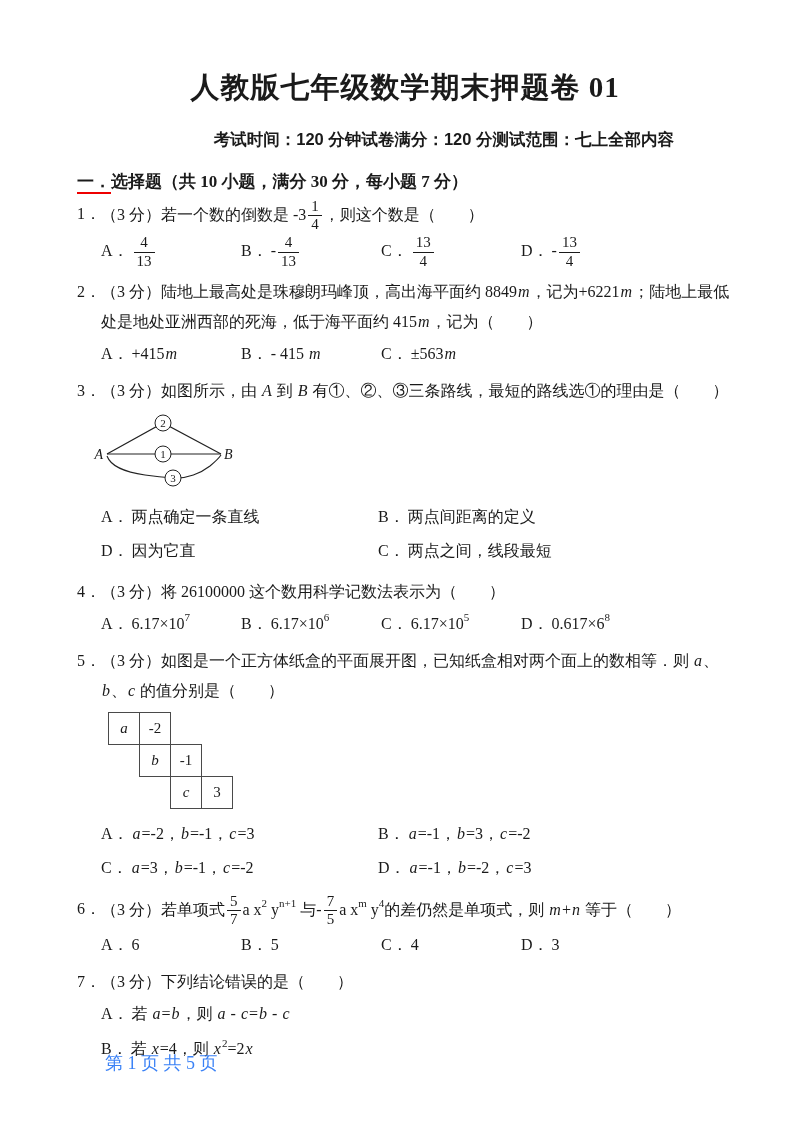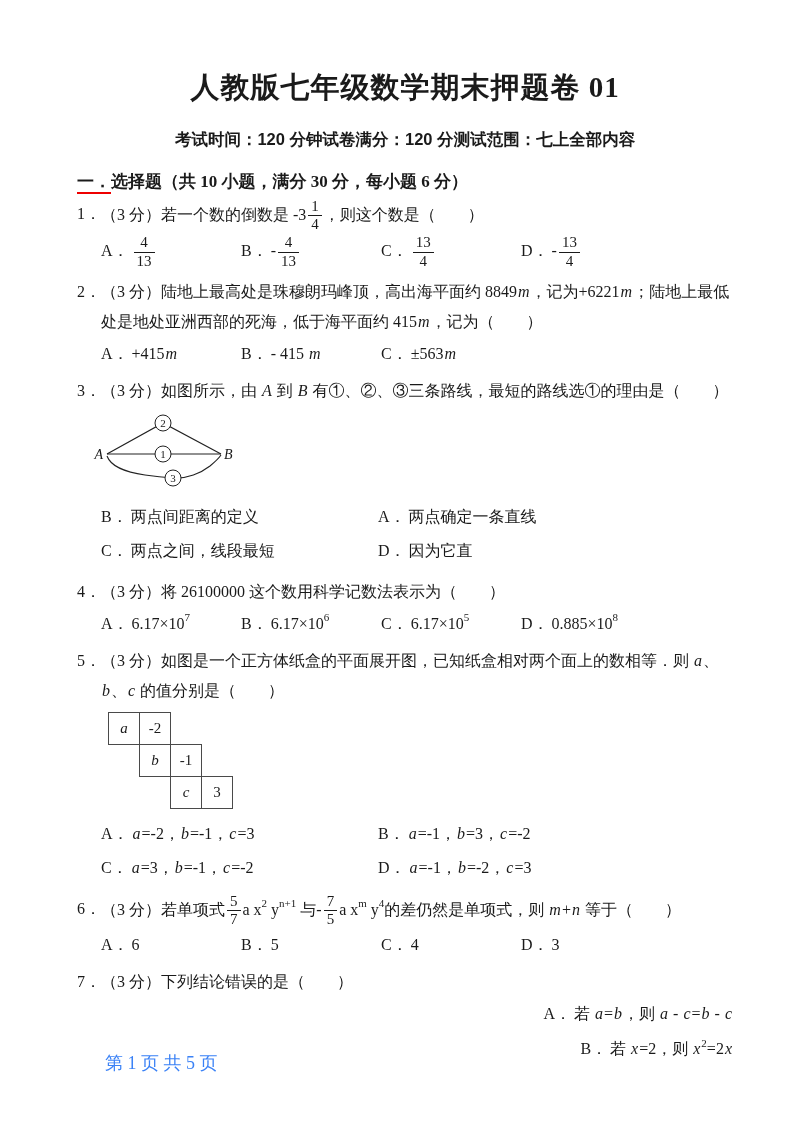--- a/index.html
+++ b/index.html
@@ -9,40 +9,40 @@
     -webkit-font-smoothing:antialiased;
   }
   .page{position:absolute;inset:0;}
   .content{position:absolute;left:48px;right:60px;top:0;margin-left:29px;}
 
   .title{
     margin-top:70px;text-align:center;font-size:29px;font-weight:700;
     letter-spacing:1px;line-height:1.2;
   }
   .info-row{
-    margin-top:24px;display:flex;justify-content:center;
+    margin-top:24px;display:flex;justify-content:flex-end;
     padding:0 59px 0 59px;
     font-family:"Liberation Sans","DejaVu Sans",sans-serif;
     font-weight:700;font-size:16.5px;white-space:nowrap;
   }
   .section-heading{
     margin-top:19px;font-weight:700;font-size:17px;line-height:1.4;
   }
   .red-underline{border-bottom:2px solid #ee0000;padding-bottom:1px;}
 
   .questions{margin-top:5px;font-size:16px;}
   .question{margin-top:4px;margin-bottom:7px;}
   .qline{position:relative;padding-left:24px;line-height:30px;}
   .qnum{position:absolute;left:0;top:0;}
   .opts{padding-left:24px;margin-top:2px;}
   .opts.cols4{display:flex;}
   .opts.cols4 .opt{width:140px;line-height:30px;}
   .opts.cols2{display:flex;flex-wrap:wrap;}
   .opts.cols2 .opt{width:277px;line-height:30px;margin-bottom:4px;}
-  .opts.cols1 .opt{display:block;line-height:30px;margin-bottom:5px;text-align:right;}
+  .opts.cols1 .opt{display:block;line-height:30px;margin-bottom:5px;}
   .olabel{margin-right:3px;}
 
   .it{font-style:italic;padding:0 1px;}
   sup{font-size:11px;line-height:0;position:relative;top:-1px;}
   .frac{
     display:inline-block;vertical-align:middle;text-align:center;
     line-height:1.05;margin:0 2px;font-size:15px;
   }
   .frac .fn{display:block;border-bottom:1px solid #1a1a1a;padding:0 3px 1px 3px;}
   .frac .fd{display:block;padding:1px 3px 0 3px;}
@@ -66,21 +66,21 @@
 
     <div class="title">人教版七年级数学期末押题卷 01</div>
 
     <div class="info-row">
       <span>考试时间：120 分钟</span>
       <span>试卷满分：120 分</span>
       <span>测试范围：七上全部内容</span>
     </div>
 
     <div class="section-heading">
-      <span class="red-underline">一．</span><span>选择题（共 10 小题，满分 30 分，每小题 6 分）</span>
+      <span class="red-underline">一．</span><span>选择题（共 10 小题，满分 30 分，每小题 7 分）</span>
     </div>
 
     <div class="questions" id="questions">
         <div class="question">
           <div class="qline"><span class="qnum">1．</span><span>（3 分）</span><span>若一个数的倒数是 -3</span><span class="frac"><span class="fn">1</span><span class="fd">4</span></span><span>，则这个数是（　　）</span></div>
           <div class="opts cols4">
             <div class="opt"><span class="olabel">A．</span><span class="frac"><span class="fn">4</span><span class="fd">13</span></span></div>
             <div class="opt"><span class="olabel">B．</span><span>-</span><span class="frac"><span class="fn">4</span><span class="fd">13</span></span></div>
             <div class="opt"><span class="olabel">C．</span><span class="frac"><span class="fn">13</span><span class="fd">4</span></span></div>
             <div class="opt"><span class="olabel">D．</span><span>-</span><span class="frac"><span class="fn">13</span><span class="fd">4</span></span></div>
@@ -103,33 +103,33 @@
               <circle cx="70" cy="44" r="8" fill="#fff" stroke="#222"></circle>
               <text x="70" y="48" text-anchor="middle" font-size="11" fill="#1a1a1a">1</text>
               <circle cx="70" cy="13" r="8" fill="#fff" stroke="#222"></circle>
               <text x="70" y="17" text-anchor="middle" font-size="11" fill="#1a1a1a">2</text>
               <circle cx="80" cy="68" r="8" fill="#fff" stroke="#222"></circle>
               <text x="80" y="72" text-anchor="middle" font-size="11" fill="#1a1a1a">3</text>
               <text x="10" y="49" text-anchor="end" font-size="14" font-style="italic" fill="#1a1a1a">A</text>
               <text x="131" y="49" font-size="14" font-style="italic" fill="#1a1a1a">B</text>
             </svg></div>
           <div class="opts cols2">
+            <div class="opt"><span class="olabel">A．</span><span>两点确定一条直线</span></div>
             <div class="opt"><span class="olabel">B．</span><span>两点间距离的定义</span></div>
-            <div class="opt"><span class="olabel">A．</span><span>两点确定一条直线</span></div>
+            <div class="opt"><span class="olabel">D．</span><span>因为它直</span></div>
             <div class="opt"><span class="olabel">C．</span><span>两点之间，线段最短</span></div>
-            <div class="opt"><span class="olabel">D．</span><span>因为它直</span></div>
           </div>
         </div>
         <div class="question">
           <div class="qline"><span class="qnum">4．</span><span>（3 分）</span><span>将 26100000 这个数用科学记数法表示为（　　）</span></div>
           <div class="opts cols4">
             <div class="opt"><span class="olabel">A．</span><span>6.17×10</span><sup>7</sup></div>
             <div class="opt"><span class="olabel">B．</span><span>6.17×10</span><sup>6</sup></div>
             <div class="opt"><span class="olabel">C．</span><span>6.17×10</span><sup>5</sup></div>
-            <div class="opt"><span class="olabel">D．</span><span>0.885×10</span><sup>8</sup></div>
+            <div class="opt"><span class="olabel">D．</span><span>0.617×6</span><sup>8</sup></div>
           </div>
         </div>
         <div class="question">
           <div class="qline"><span class="qnum">5．</span><span>（3 分）</span><span>如图是一个正方体纸盒的平面展开图，已知纸盒相对两个面上的数相等．则 </span><span class="it">a</span><span>、</span><span class="it">b</span><span>、</span><span class="it">c</span><span> 的值分别是（　　）</span></div>
           <div class="diagram-net">
             <div class="net-cell" style="left: 0px; top: 0px;">
               <span class="it">a</span>
             </div>
             <div class="net-cell" style="left: 31px; top: 0px;">
               <span>-2</span>
@@ -160,20 +160,20 @@
             <div class="opt"><span class="olabel">A．</span><span>6</span></div>
             <div class="opt"><span class="olabel">B．</span><span>5</span></div>
             <div class="opt"><span class="olabel">C．</span><span>4</span></div>
             <div class="opt"><span class="olabel">D．</span><span>3</span></div>
           </div>
         </div>
         <div class="question">
           <div class="qline"><span class="qnum">7．</span><span>（3 分）</span><span>下列结论错误的是（　　）</span></div>
           <div class="opts cols1">
             <div class="opt"><span class="olabel">A．</span><span>若 </span><span class="it">a</span><span>=</span><span class="it">b</span><span>，则 </span><span class="it">a</span><span> - </span><span class="it">c</span><span>=</span><span class="it">b</span><span> - </span><span class="it">c</span></div>
-            <div class="opt"><span class="olabel">B．</span><span>若 </span><span class="it">x</span><span>=2，则 </span><span class="it">x</span><sup>2</sup><span>=2</span><span class="it">x</span></div>
+            <div class="opt"><span class="olabel">B．</span><span>若 </span><span class="it">x</span><span>=4，则 </span><span class="it">x</span><sup>2</sup><span>=2</span><span class="it">x</span></div>
           </div>
         </div>
       </div>
   </div>
 
   <div class="footer">第 1 页 共 5 页</div>
 </div>
 
 </body></html>

